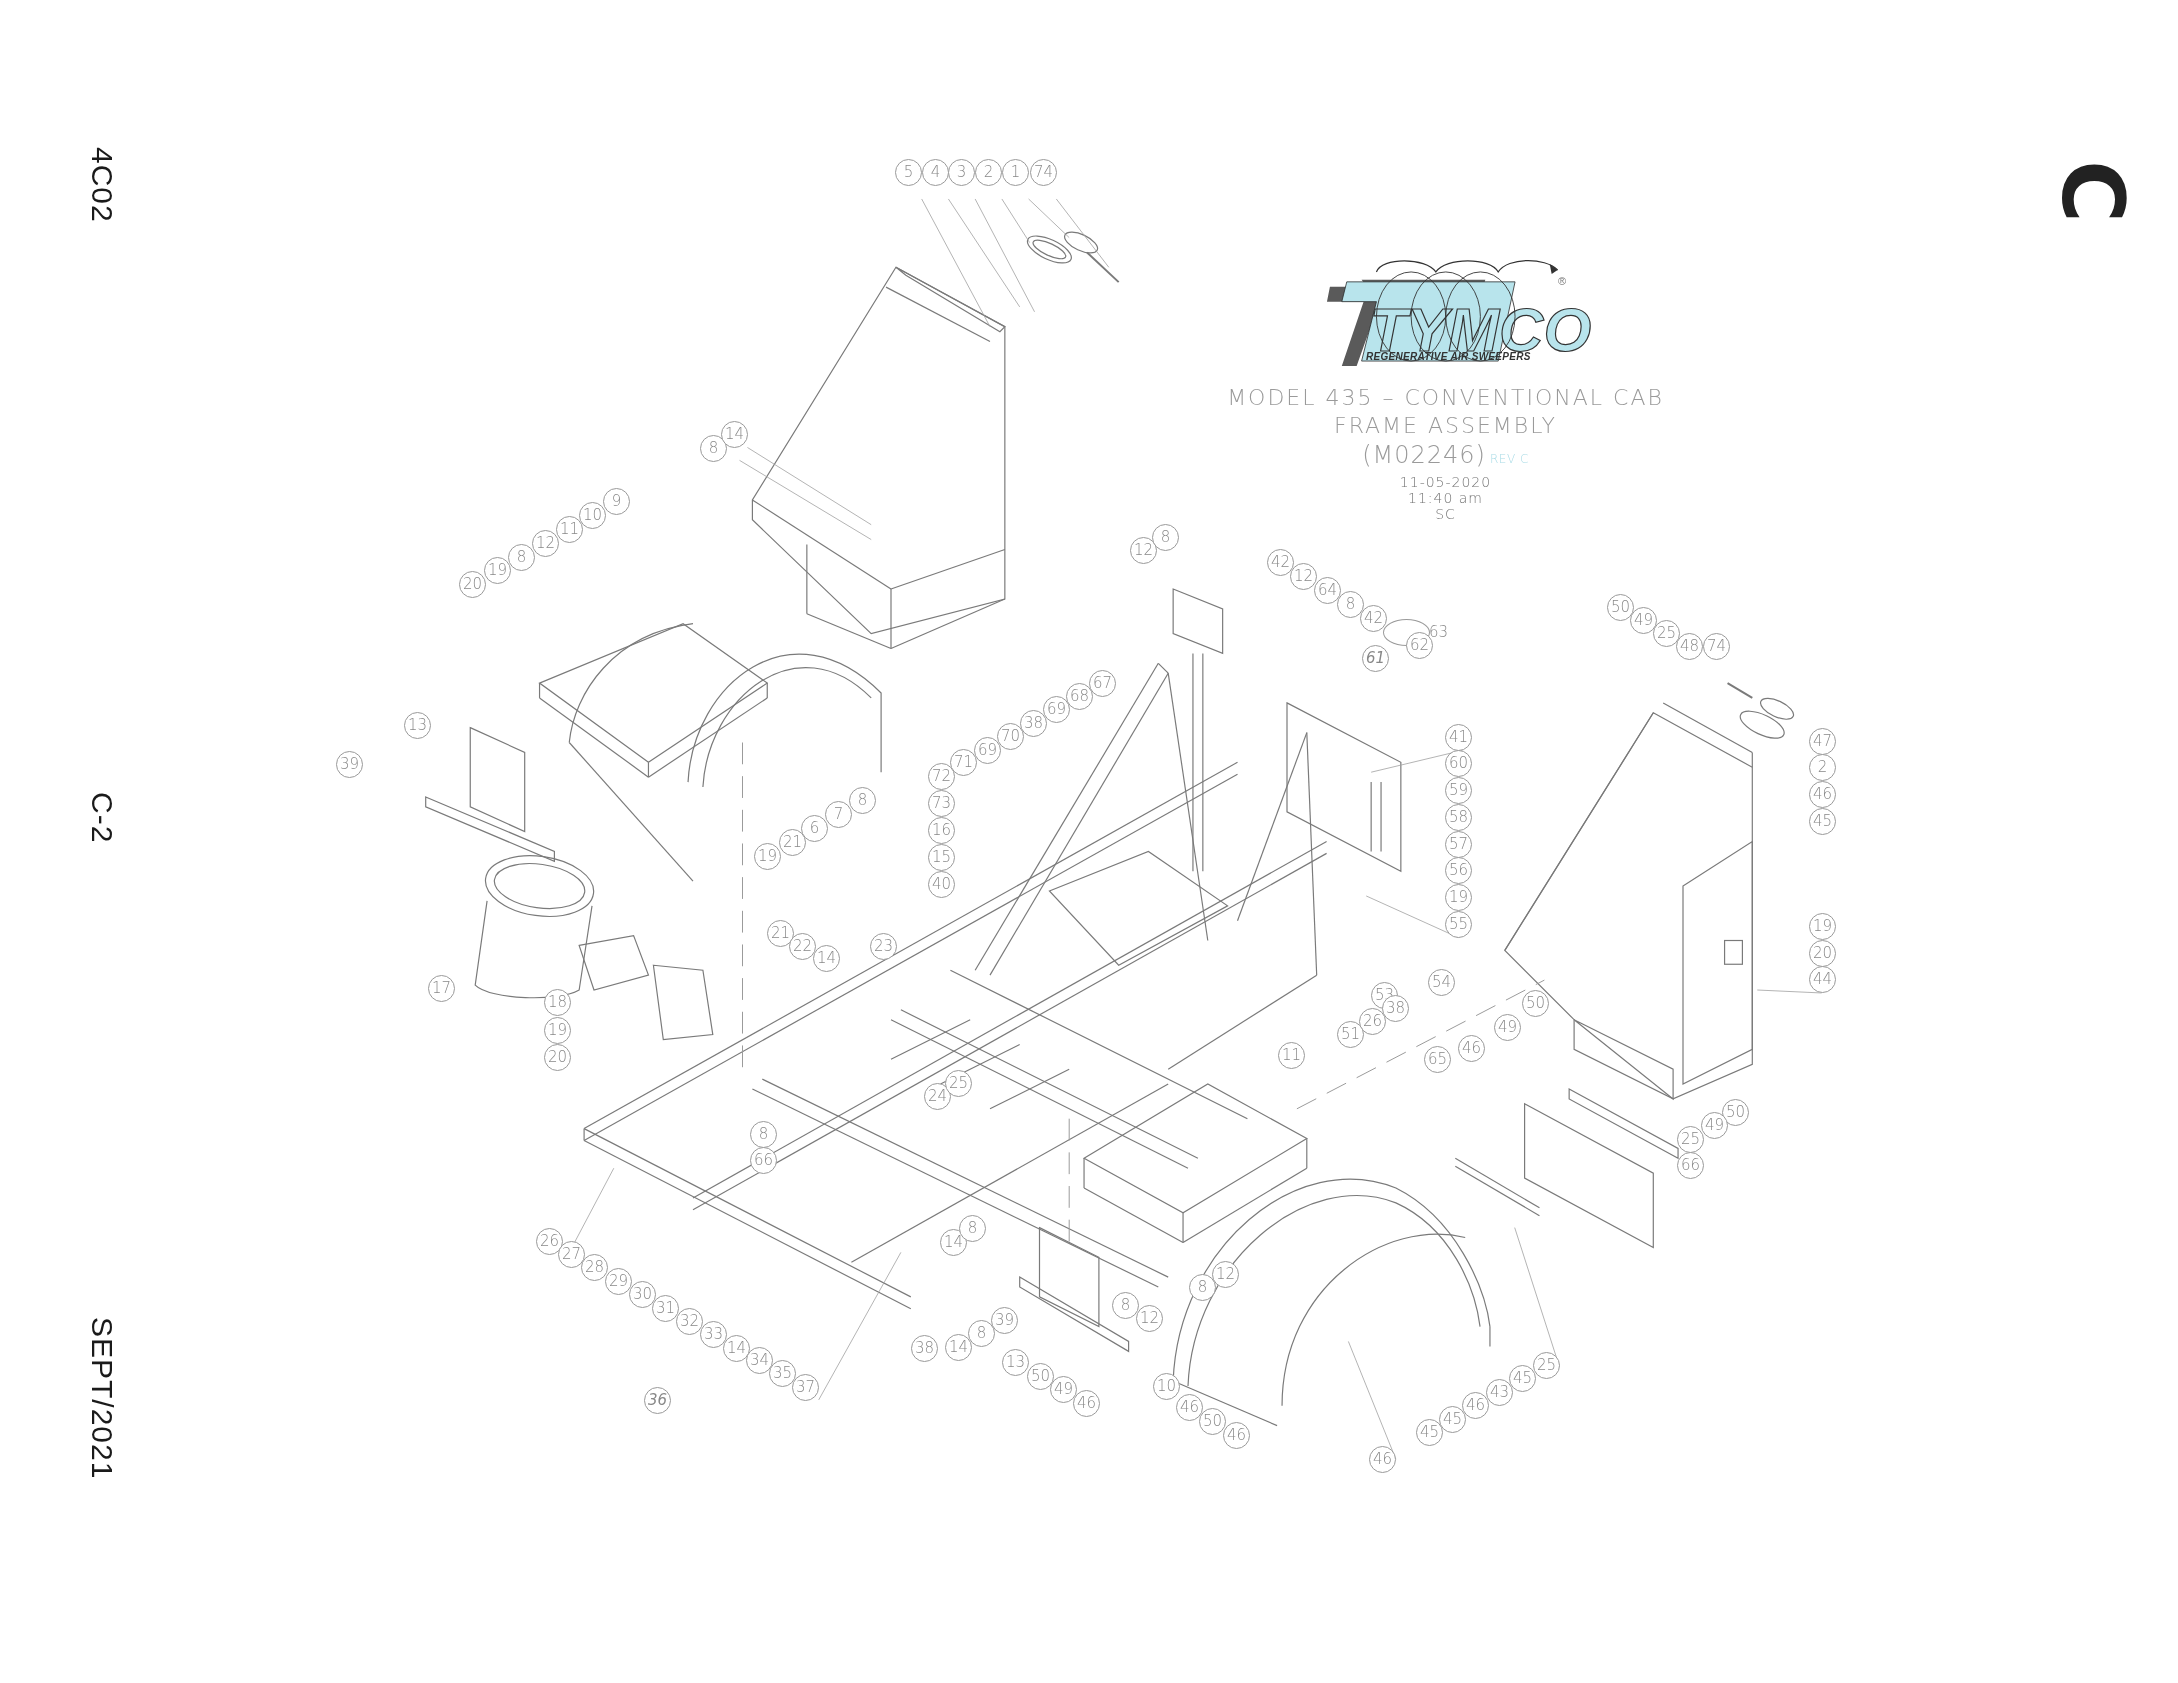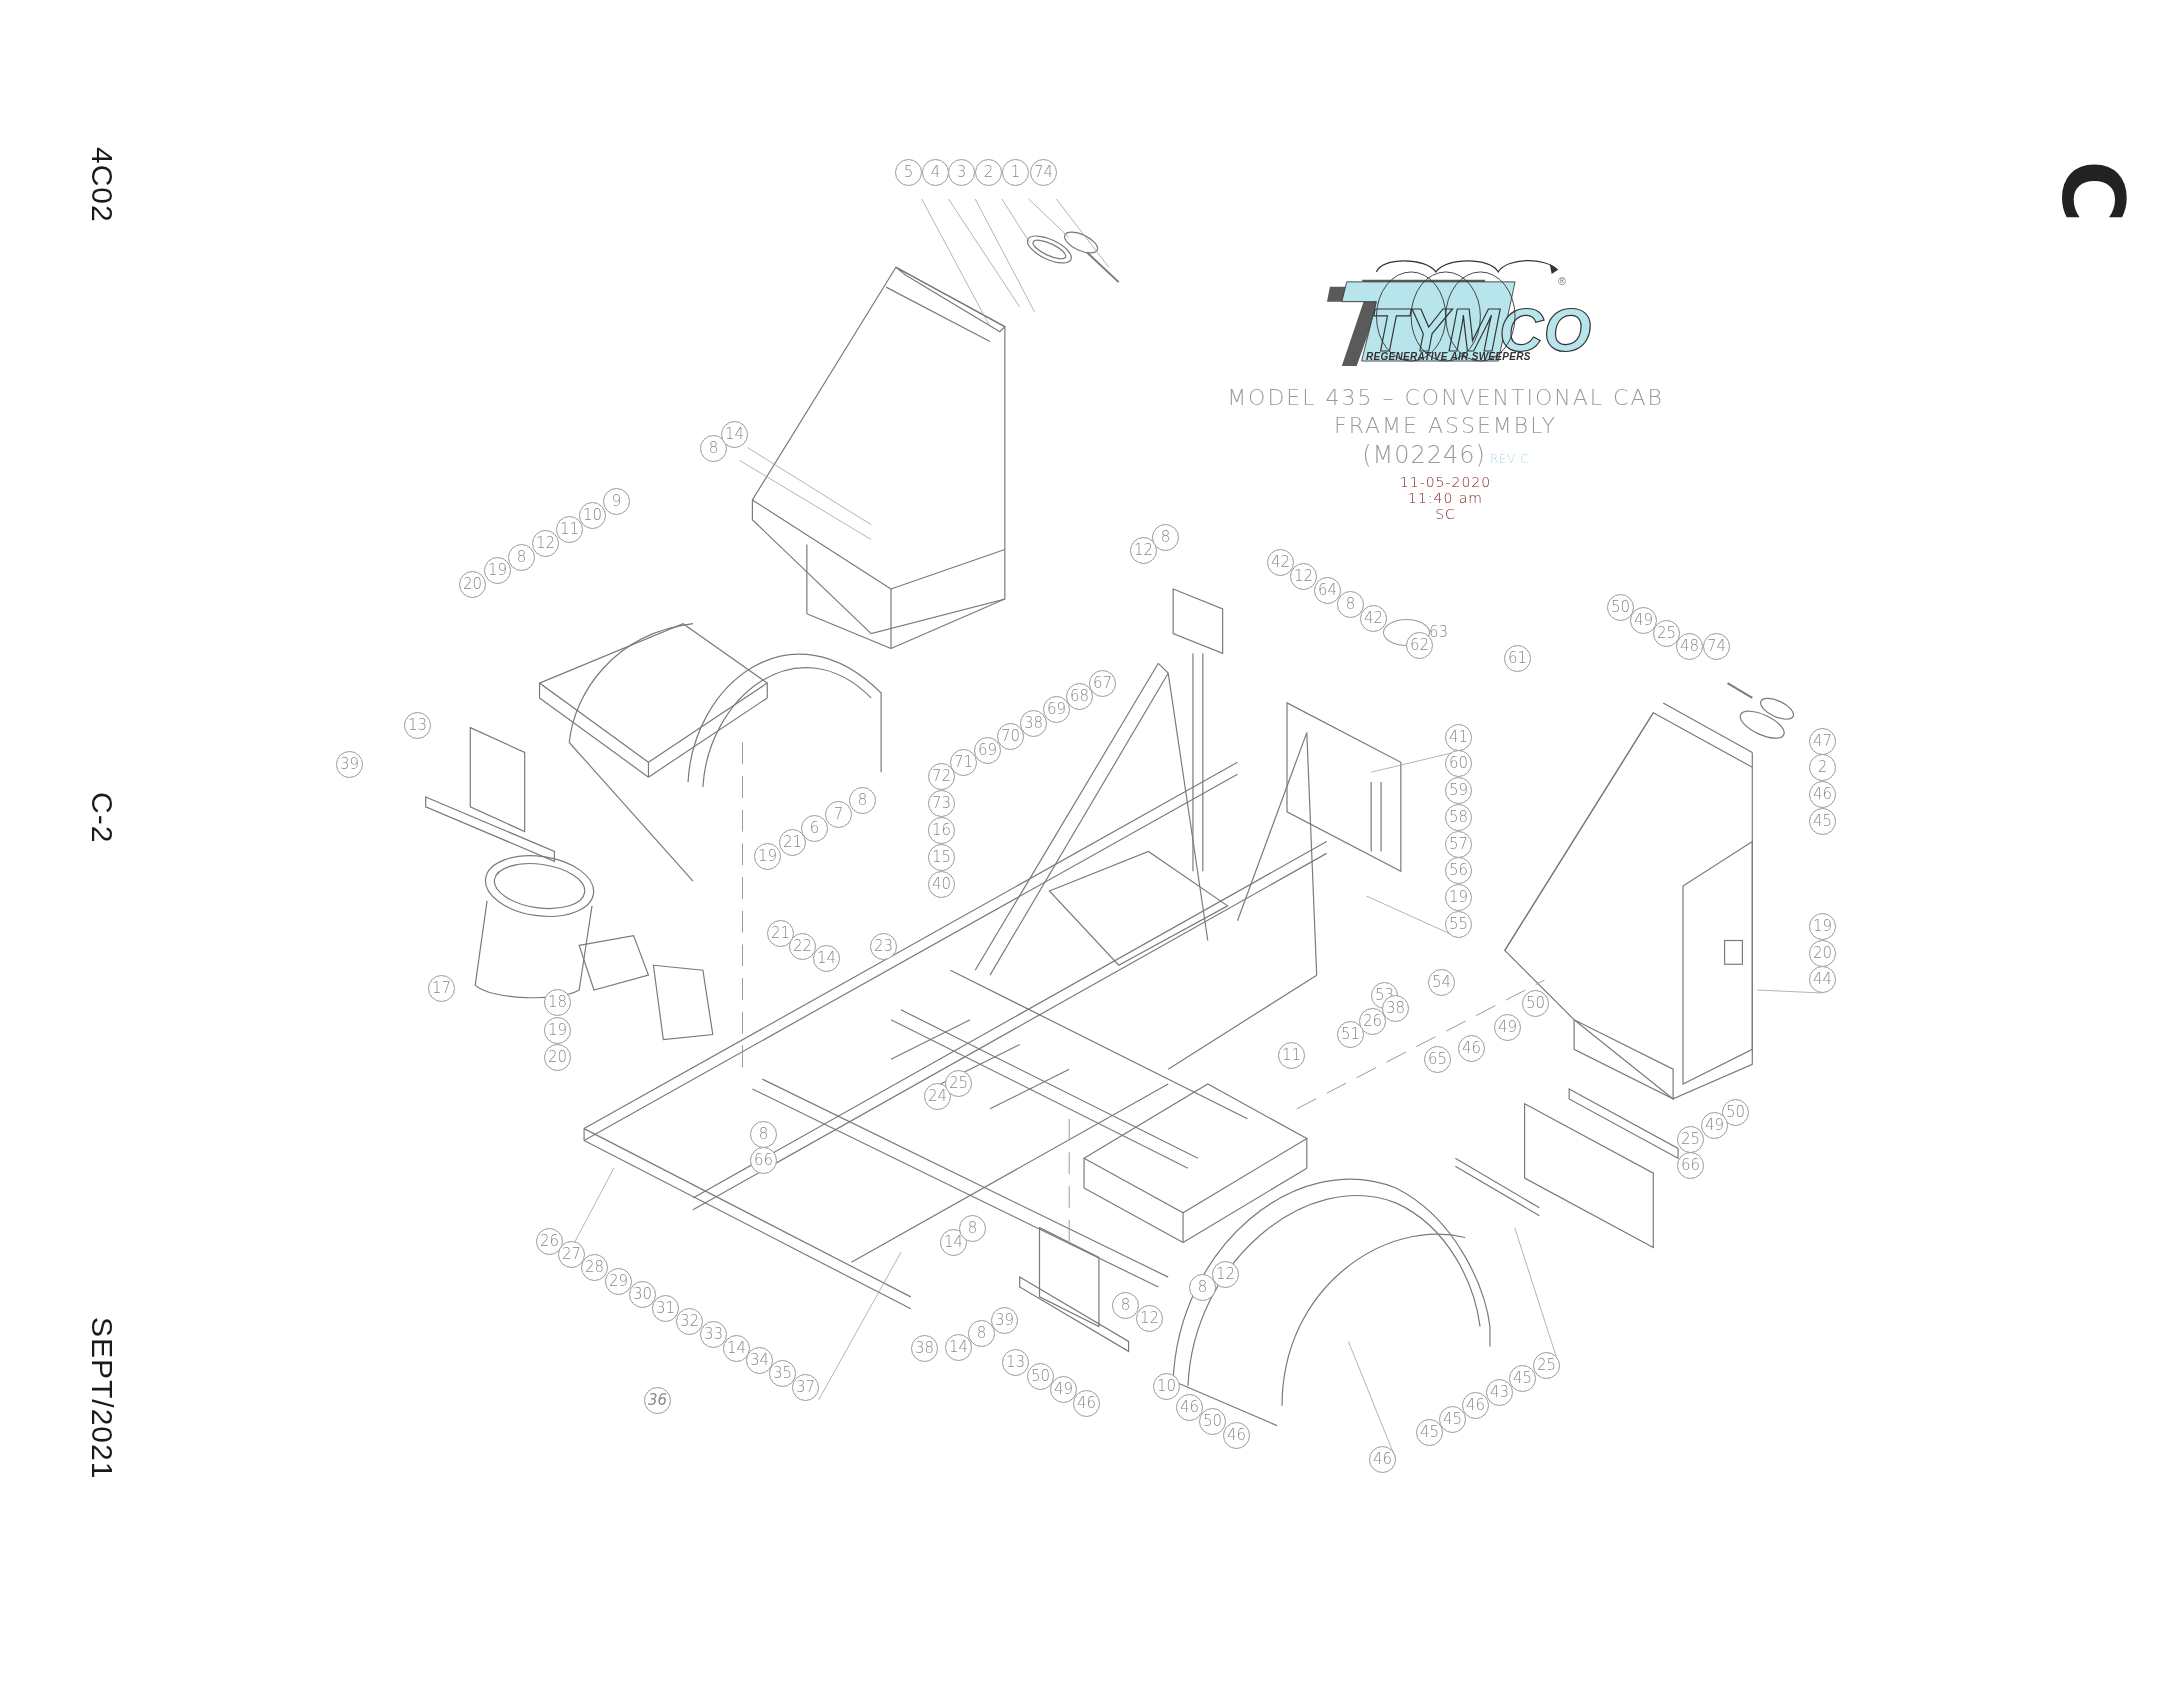--- a/index.html
+++ b/index.html
@@ -7,21 +7,21 @@
   .side-label { position:absolute; font-family:"Liberation Sans", sans-serif; font-size:30px; color:#1a1a1a; transform-origin:left top; transform:rotate(90deg); white-space:nowrap; letter-spacing:1px; }
   .page-letter { position:absolute; left:2061px; top:149px; font-family:"DejaVu Sans", sans-serif; font-weight:bold; font-size:85px; color:#222; transform:rotate(90deg); transform-origin:center center; line-height:1; }
   #drawing { position:absolute; left:0; top:0; width:2178px; height:1683px; }
   .logo { position:absolute; left:1322px; top:252px; width:297px; height:129px; }
   .logo-sub { position:absolute; left:1366px; top:351px; font-family:"Liberation Sans", sans-serif; font-style:italic; font-weight:bold; font-size:10px; color:#333; letter-spacing:0.3px; }
   .reg { position:absolute; left:1558px; top:275px; font-size:11px; color:#777; }
   .title-block { position:absolute; left:1218px; top:384px; width:455px; text-align:center; color:#9a9a9a; font-family:"DejaVu Sans", sans-serif; font-weight:200; }
   .t1 { font-size:22px; letter-spacing:2px; line-height:28px; }
   .t3 { font-size:24px; letter-spacing:1px; line-height:30px; }
   .rev { font-size:12px; color:#a8dbe6; letter-spacing:0.5px; margin-left:4px; }
-  .meta { font-size:14px; color:#7f1d1d; line-height:16px; letter-spacing:1px; }
+  .meta { font-size:14px; color:#737373; line-height:16px; letter-spacing:1px; }
   .bubble { position:absolute; width:27px; height:27px; border:1px solid #9a9a9a; border-radius:50%; box-sizing:border-box; text-align:center; line-height:25px; font-family:"DejaVu Sans", sans-serif; font-weight:200; font-size:15px; color:#888; background:#fff; }
 </style>
 </head>
 <body>
 
 <div class="side-label" style="left:119px; top:147px;">4C02</div>
 <div class="side-label" style="left:119px; top:792px;">C-2</div>
 <div class="side-label" style="left:119px; top:1317px;">SEPT/2021</div>
 <div class="page-letter">C</div>
 
@@ -235,21 +235,21 @@
     <div class="bubble" style="left: 837px; top: 933px; margin-left: 33px;">23</div>
     <div class="bubble" style="left: 1130px; top: 537px;">12</div>
     <div class="bubble" style="left: 1152px; top: 524px;">8</div>
     <div class="bubble" style="left: 1267px; top: 549px;">42</div>
     <div class="bubble" style="left: 1290px; top: 563px;">12</div>
     <div class="bubble" style="left: 1314px; top: 577px;">64</div>
     <div class="bubble" style="left: 1337px; top: 591px;">8</div>
     <div class="bubble" style="left: 1360px; top: 605px;">42</div>
     <div class="bubble" style="left: 1383px; top: 619px; padding-left: 45px;">63</div>
     <div class="bubble" style="left: 1406px; top: 632px;">62</div>
-    <div class="bubble" style="left: 1504px; top: 645px;">61</div>
+    <div class="bubble" style="left: 1362px; top: 645px; font-style: italic;">61</div>
     <div class="bubble" style="left: 1089px; top: 670px;">67</div>
     <div class="bubble" style="left: 1066px; top: 683px;">68</div>
     <div class="bubble" style="left: 1043px; top: 696px;">69</div>
     <div class="bubble" style="left: 1020px; top: 710px;">38</div>
     <div class="bubble" style="left: 997px; top: 723px;">70</div>
     <div class="bubble" style="left: 974px; top: 737px;">69</div>
     <div class="bubble" style="left: 950px; top: 749px;">71</div>
     <div class="bubble" style="left: 928px; top: 763px;">72</div>
     <div class="bubble" style="left: 928px; top: 790px;">73</div>
     <div class="bubble" style="left: 928px; top: 817px;">16</div>

